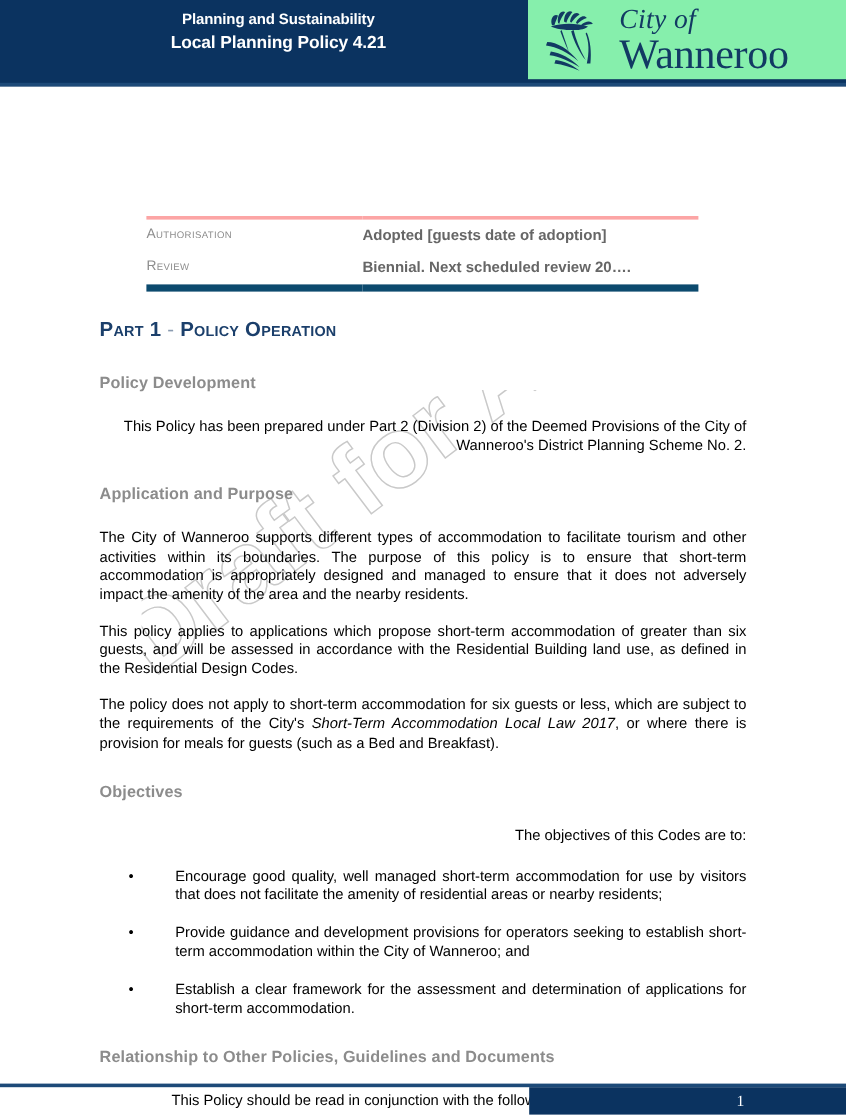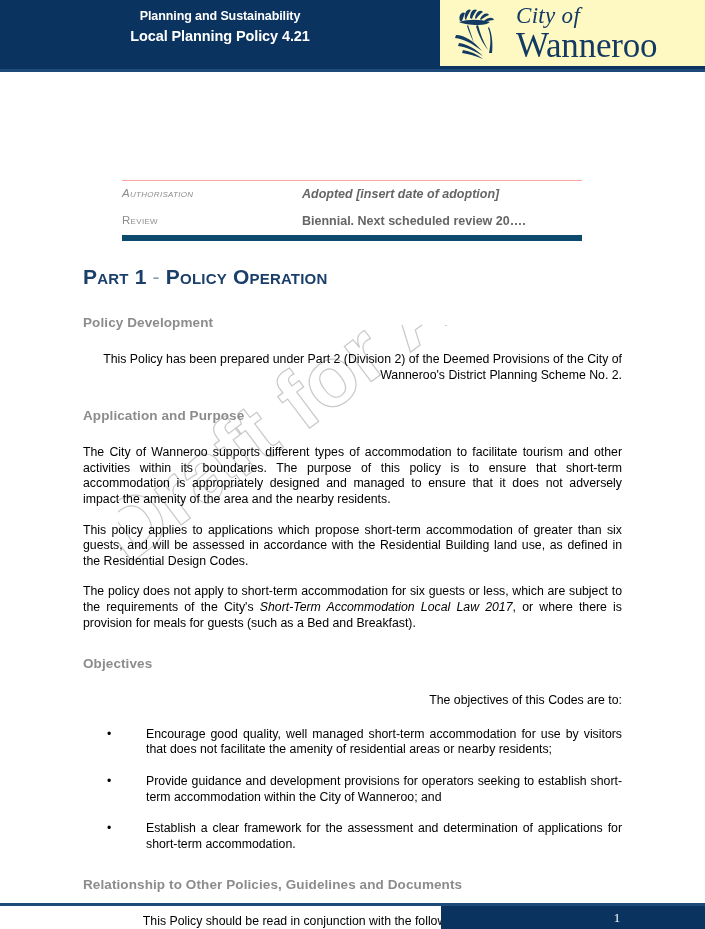--- a/index.html
+++ b/index.html
@@ -26,21 +26,21 @@
   .header-underline {
     position: absolute;
     left: 0;
     top: 69px;
     width: 705px;
     height: 3px;
     background: #1d4a78;
   }
   .header-titles {
     position: absolute;
-    left: 4px;
+    left: 16px;
     top: 7px;
     width: 432px;
     text-align: center;
     color: #ffffff;
   }
   .header-line-1 {
     font-size: 12.5px;
     font-weight: bold;
     line-height: 19px;
     letter-spacing: -0.1px;
@@ -56,21 +56,21 @@
     font-weight: bold;
     line-height: 20px;
     letter-spacing: -0.1px;
   }
   .logo-box {
     position: absolute;
     left: 440px;
     top: 0;
     width: 265px;
     height: 66px;
-    background: #fef9c3;
+    background: #86efac;
     display: flex;
     align-items: center;
   }
   .logo-mark {
     width: 66px;
     height: 56px;
     margin-left: 8px;
     flex: none;
   }
   .logo-text {
@@ -122,21 +122,21 @@
     position: absolute;
     left: 122px;
     top: 108px;
     width: 460px;
     border-collapse: collapse;
   }
   .meta-table td {
     padding: 6px 0 7px 0;
     vertical-align: top;
   }
-  .meta-row-top td { border-top: 1px solid #fca5a5; font-style: italic; }
+  .meta-row-top td { border-top: 3px solid #fca5a5; }
   .meta-row-bottom td { border-bottom: 6px solid #0c4a6e; }
   .meta-label {
     width: 180px;
     color: #8d8d8d;
     font-size: 11.5px;
     font-variant: small-caps;
     letter-spacing: 0.3px;
     font-weight: normal;
   }
   .meta-value {
@@ -148,21 +148,21 @@
   
   .content {
     position: absolute;
     left: 83px;
     top: 193px;
     width: 539px;
   }
 
   .part-heading {
     color: #1b3f6b;
-    font-size: 21px;
+    font-size: 17px;
     font-weight: bold;
     font-variant: small-caps;
     letter-spacing: 0.2px;
     margin: 0 0 26px 0;
   }
   .part-heading .dash {
     color: #8a9bb0;
     font-weight: normal;
   }
 
@@ -284,21 +284,21 @@
     <text class="wm-text" x="10" y="240" transform="rotate(-37 10 240)">Draft for Advertising</text>
   </svg>
 </div>
 
 <div class="page">
 
   <table class="meta-table">
     <tbody>
         <tr class="meta-row-top">
       <td class="meta-label">Authorisation</td>
-      <td class="meta-value">Adopted [insert date of adoption]</td>
+      <td class="meta-value">Adopted [guests date of adoption]</td>
     </tr>
     <tr class="meta-row-bottom">
       <td class="meta-label">Review</td>
       <td class="meta-value">Biennial. Next scheduled review 20….</td>
     </tr>
   </tbody>
     </table>
 
   <div class="content">
 

